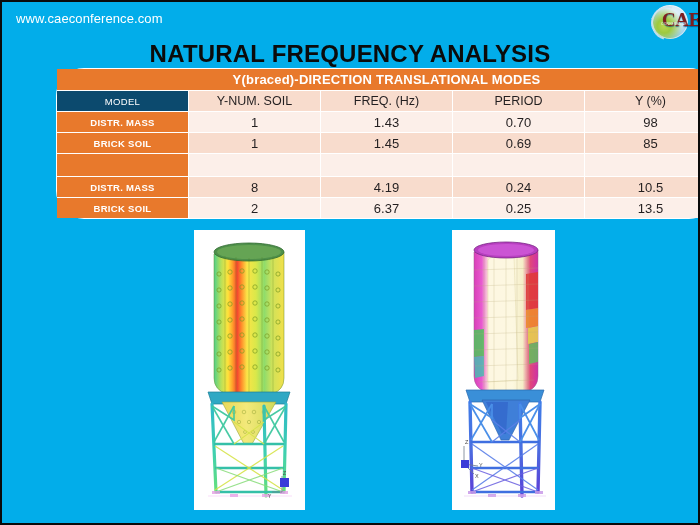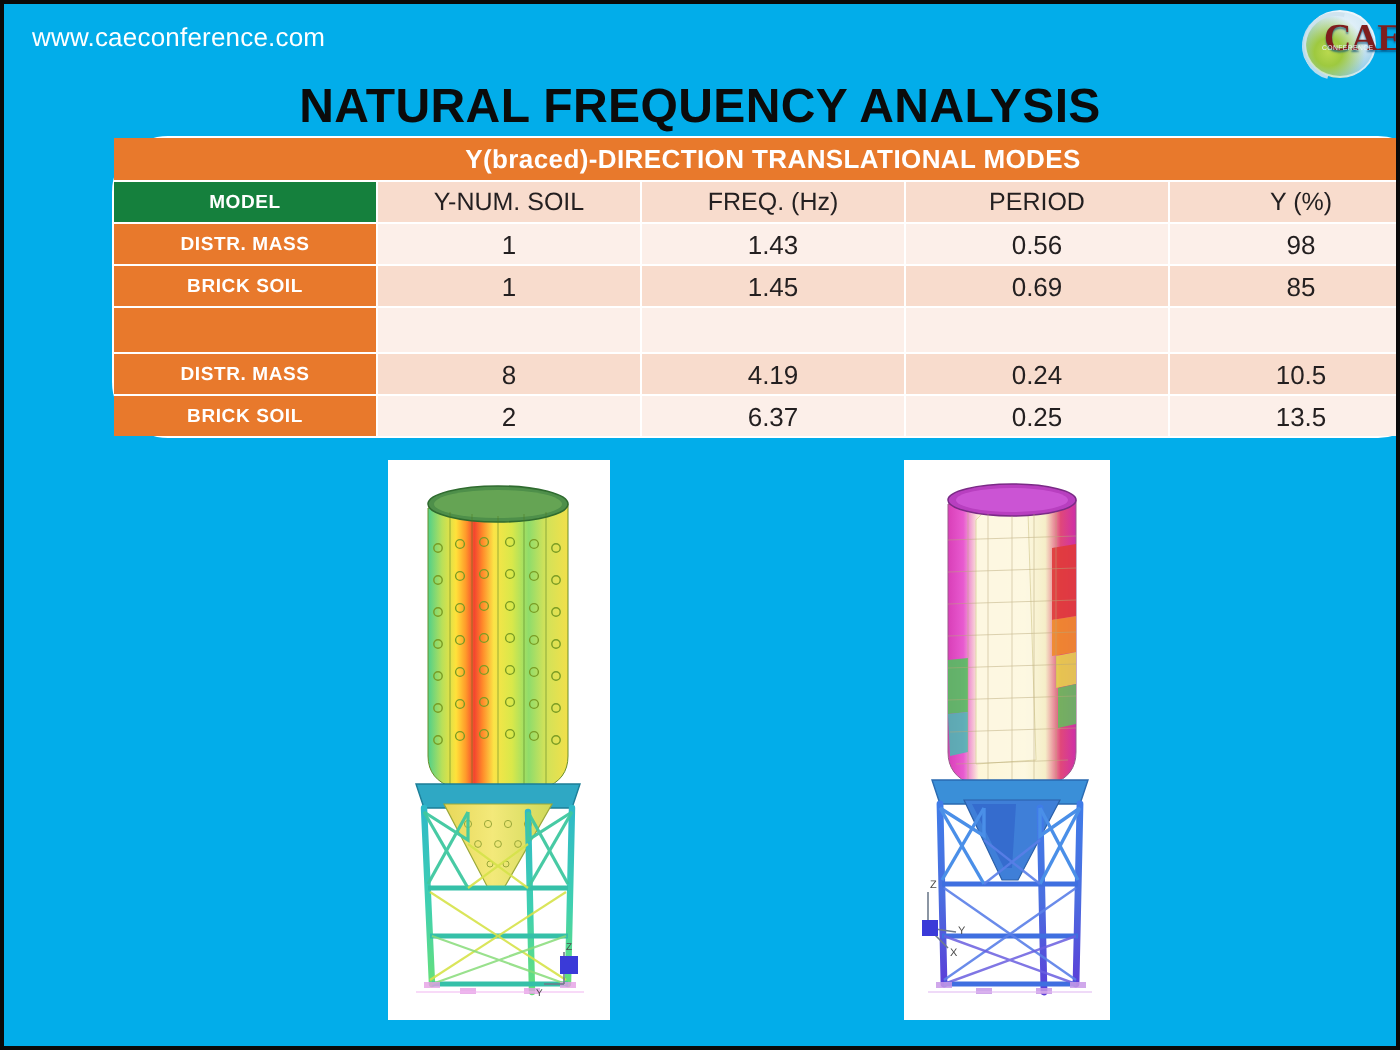--- a/index.html
+++ b/index.html
@@ -121,23 +121,23 @@
   }
   .tbl-banner {
     background: #E8792C;
     color: #ffffff !important;
     font-weight: bold;
     font-size: 13px !important;
     height: 21px !important;
     letter-spacing: 0.2px;
   }
   .hdr-model {
-    background: #15803d;
+    background: #0c4a6e;
     color: #ffffff !important;
-    font-weight: bold;
+    font-weight: normal;
     font-size: 9.5px !important;
     letter-spacing: 0.3px;
   }
   .hdr-cell {
     background: #F8DCCD;
     font-size: 12.5px !important;
   }
   .lbl-cell {
     background: #E8792C;
     color: #ffffff !important;
@@ -184,21 +184,21 @@
         <td class="hdr-model" style="width:115px">MODEL</td>
         <td class="hdr-cell" style="width:120px">Y-NUM. SOIL</td>
         <td class="hdr-cell" style="width:120px">FREQ. (Hz)</td>
         <td class="hdr-cell" style="width:120px">PERIOD</td>
         <td class="hdr-cell" style="width:120px">Y (%)</td>
       </tr>
       <tr>
         <td class="lbl-cell">DISTR. MASS</td>
         <td class="val-light">1</td>
         <td class="val-light">1.43</td>
-        <td class="val-light">0.56</td>
+        <td class="val-light">0.70</td>
         <td class="val-light">98</td>
       </tr>
       <tr>
         <td class="lbl-cell">BRICK SOIL</td>
         <td class="val-dark">1</td>
         <td class="val-dark">1.45</td>
         <td class="val-dark">0.69</td>
         <td class="val-dark">85</td>
       </tr>
       <tr class="spacer-row">

